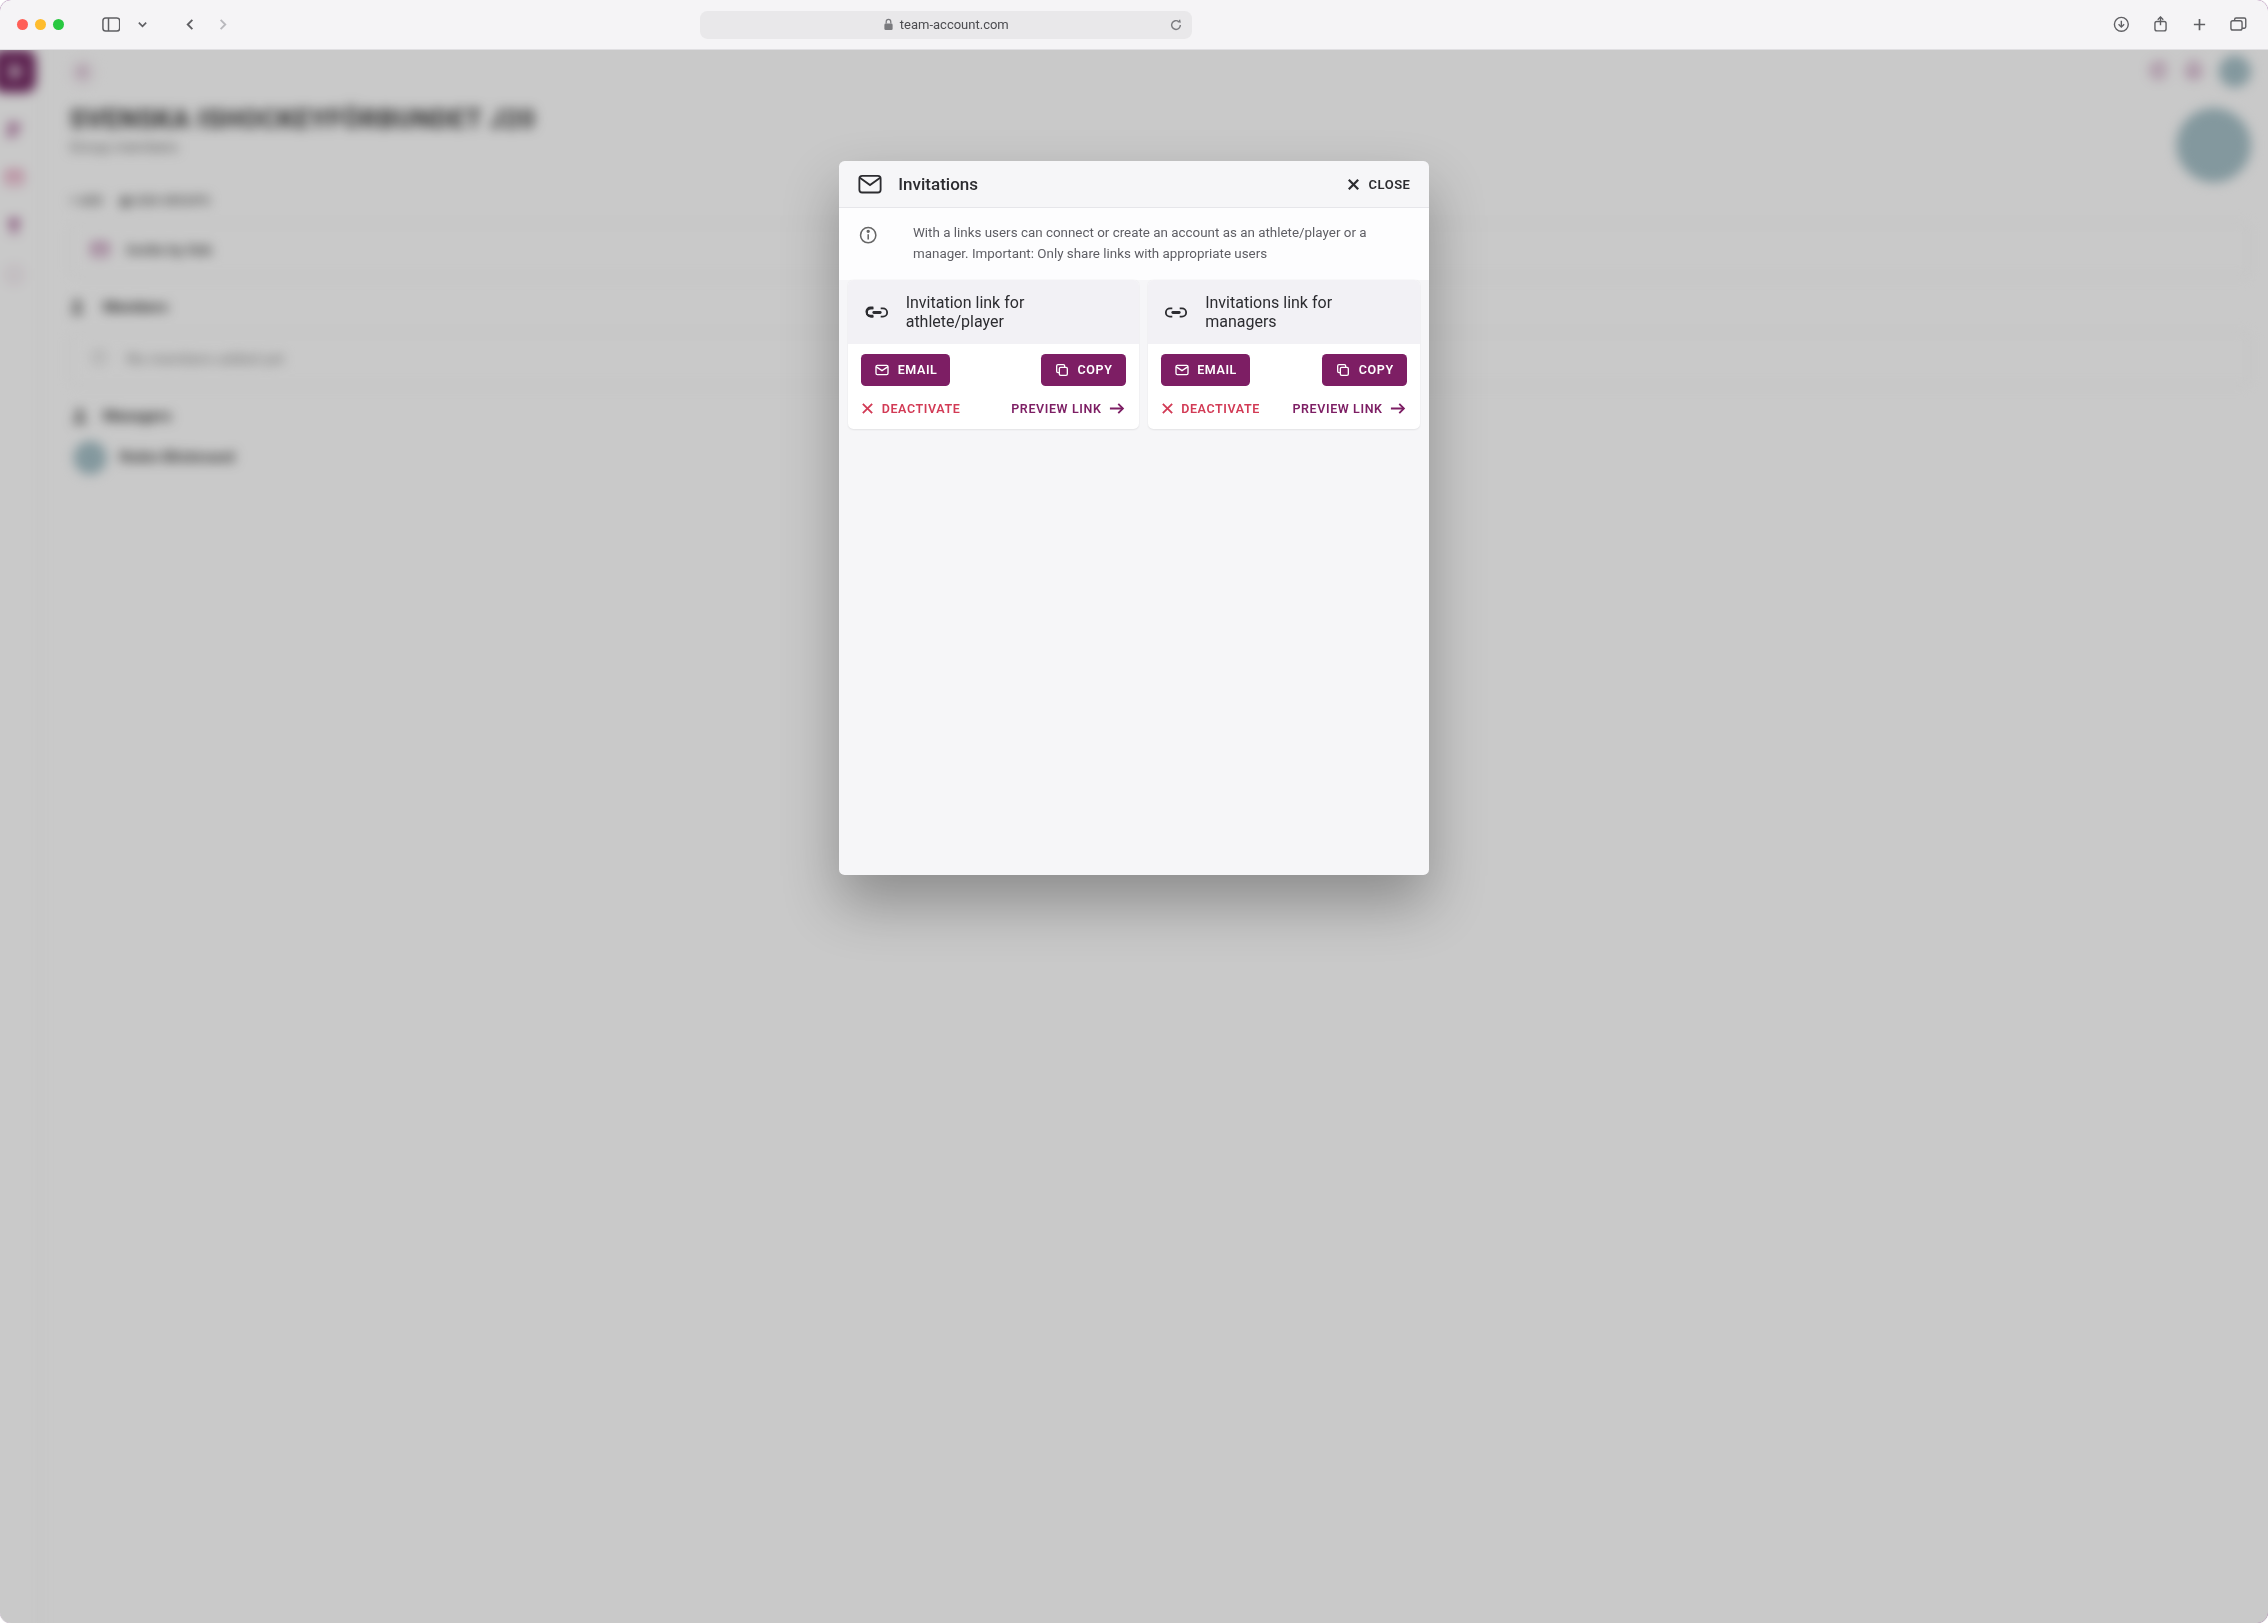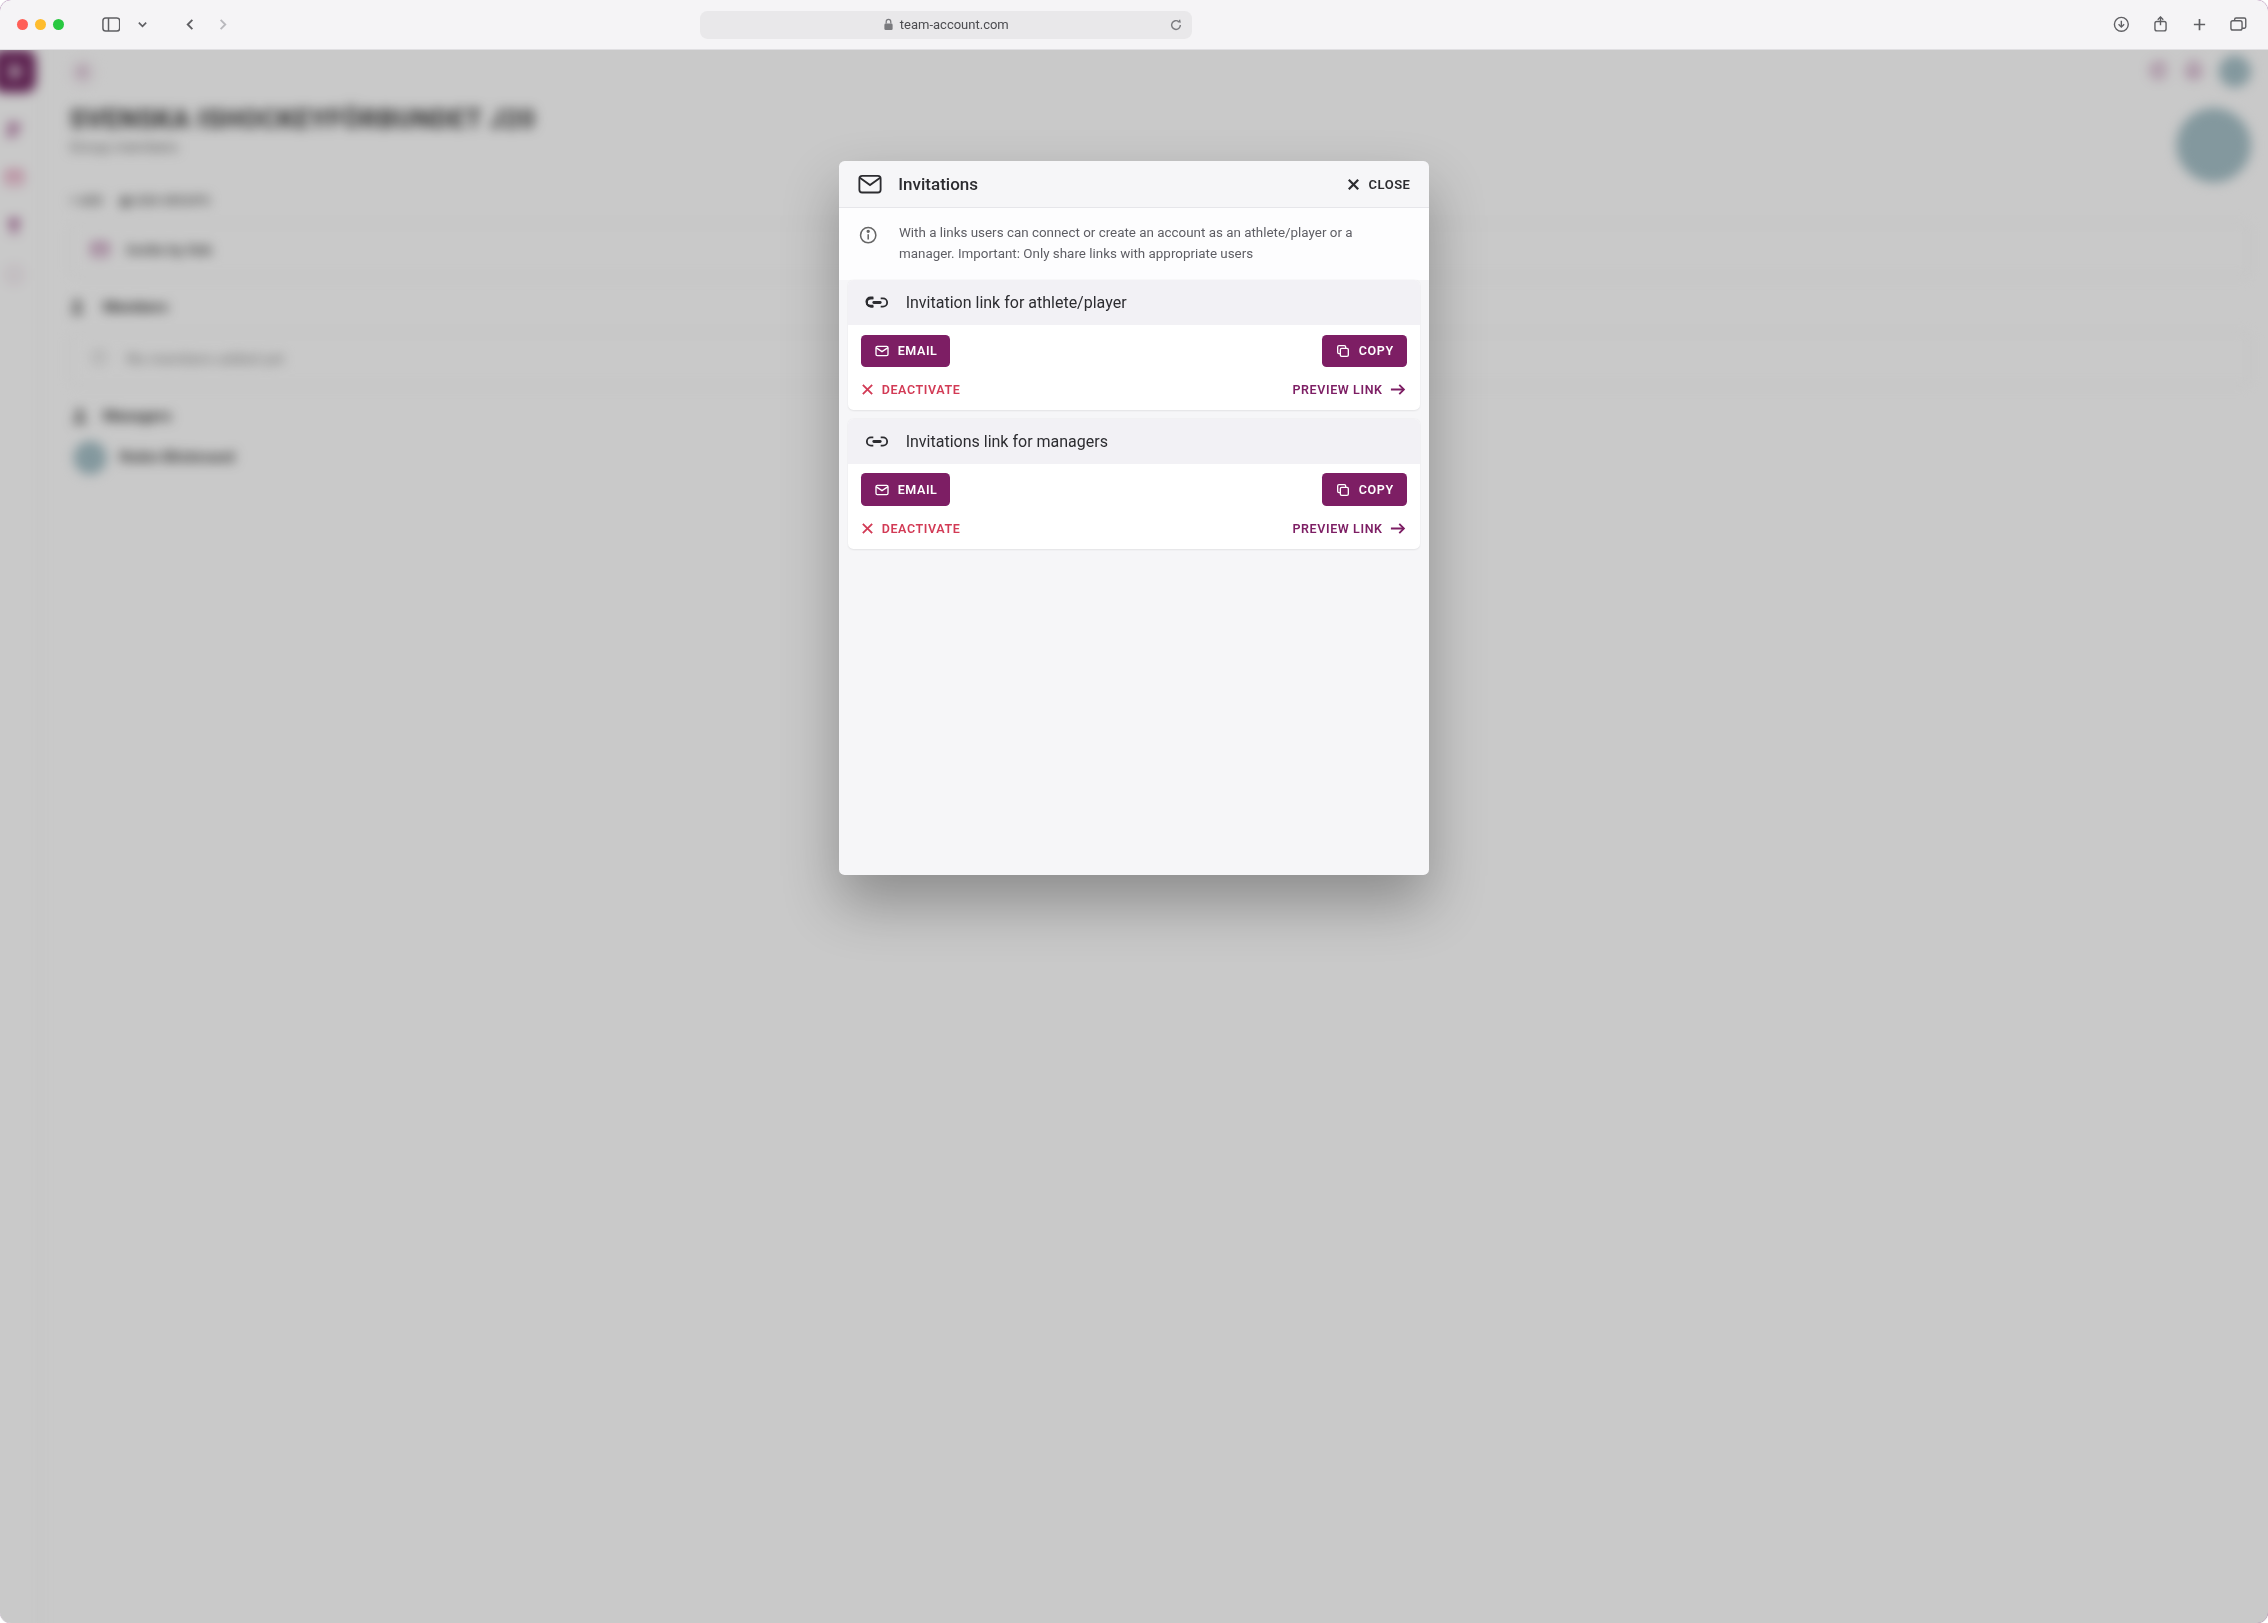--- a/index.html
+++ b/index.html
@@ -151,30 +151,30 @@
     align-items:center;
     gap:7.4px;
     color:#2c2c30;
     font-weight:600;
     font-size:13px;
     letter-spacing:0.5px;
     cursor:pointer;
   }
   .info-row {
     display:flex;
-    gap:21px;
+    gap:35px;
     padding:15px 18.6px 16.7px;
     color:#5e5e64;
     font-size:13.4px;
     line-height:1.5;
     background:#fdfdfe;
   }
   .info-row .info-ic { flex:0 0 20.4px; color:#666; margin-top:1.9px; }
 
-  .cards { padding:0 9.3px 11px; display:flex; flex-direction:column; gap:9.3px; }
+  .cards { padding:0 9.3px 11px; display:flex; flex-direction:row; gap:9.3px; }
   .card {
     background:#fff;
     border-radius:5.6px;
     box-shadow: 0 0.9px 1.9px rgba(0,0,0,0.08);
     overflow:hidden;
   }
   .card-head {
     background:#f2f1f5;
     display:flex;
     align-items:center;

